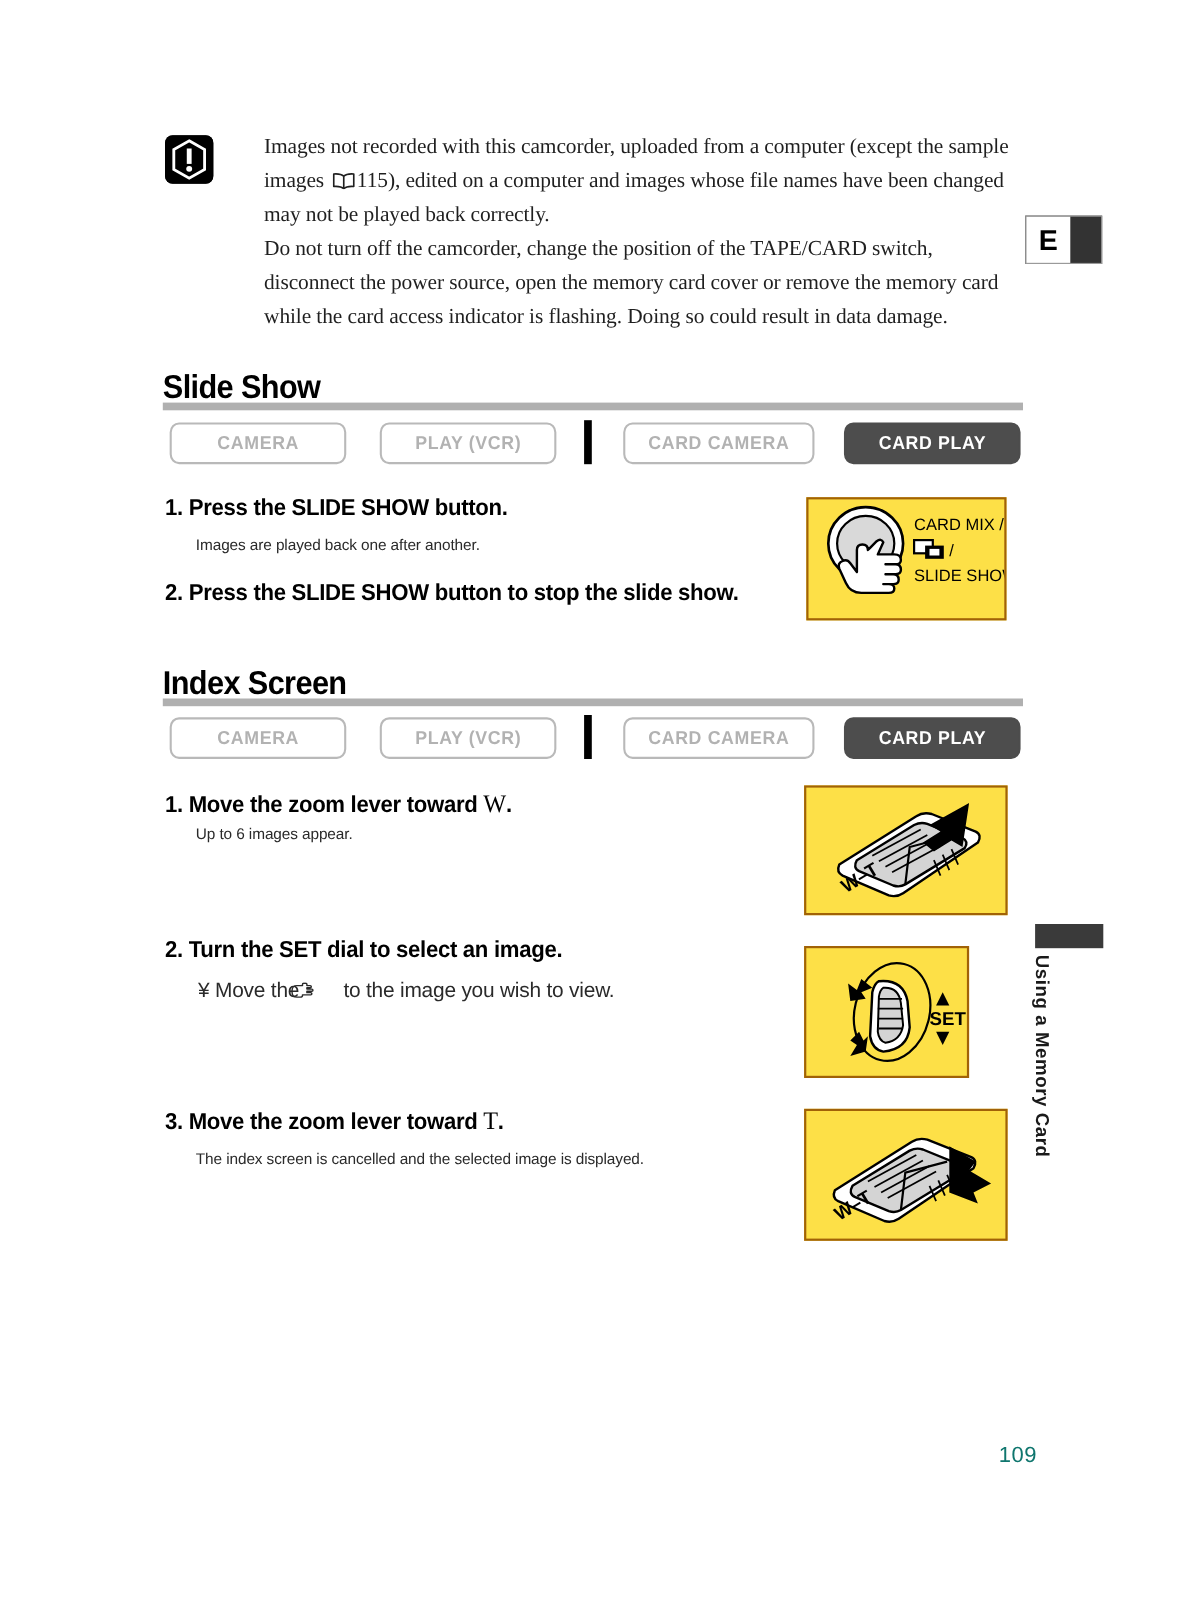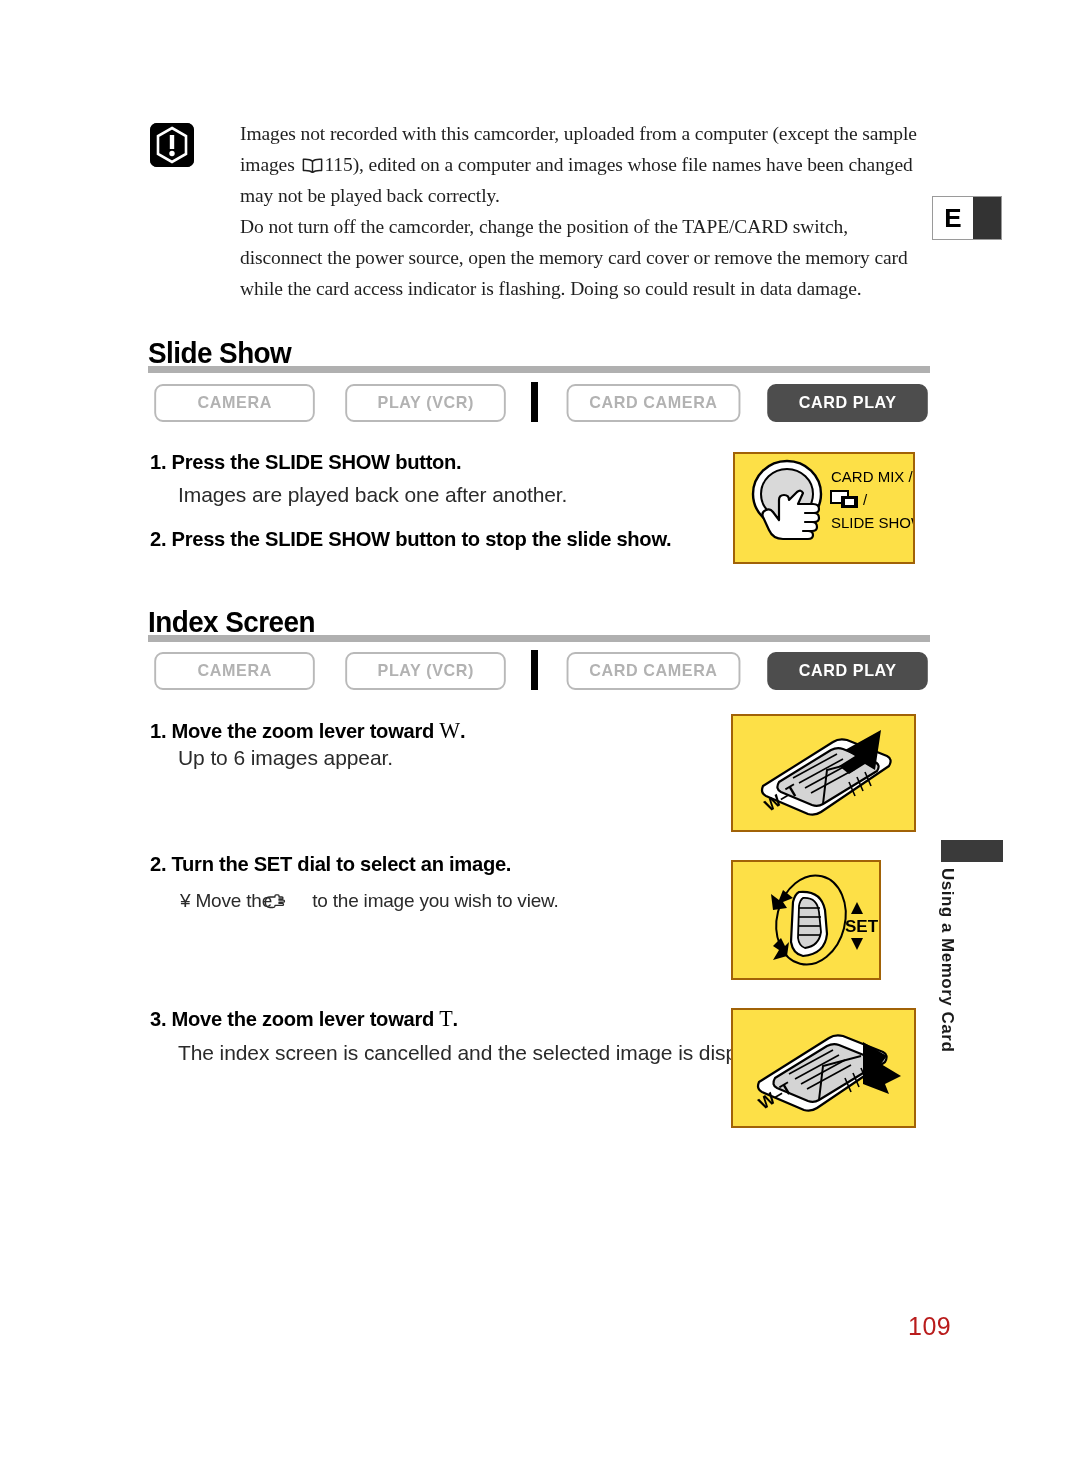--- a/index.html
+++ b/index.html
@@ -154,21 +154,21 @@
     transform: scaleX(0.96);
     transform-origin: left center;
   }
   .step-title .serif-key {
     font-family: "Liberation Serif", serif;
     font-weight: normal;
     font-size: 23px;
   }
   .step-body {
     position: absolute;
-    font-size: 21px;
+    font-size: 14px;
     line-height: 30px;
     color: #2a2a2a;
     letter-spacing: -0.1px;
   }
   .bullet-list {
     position: absolute;
     font-size: 19px;
     line-height: 30px;
     color: #2a2a2a;
     letter-spacing: -0.2px;
@@ -222,22 +222,22 @@
     color: #1a1a1a;
     letter-spacing: 0.5px;
     white-space: nowrap;
   }
 
   
   .page-num {
     position: absolute;
     left: 908px;
     top: 1312px;
-    font-size: 25px;
-    color: #b91c1c;
+    font-size: 20px;
+    color: #0f766e;
     letter-spacing: 0.5px;
   }
 </style>
 </head>
 <body>
 
 <div class="warn-block">
   <div class="warn-icon">
     <svg width="44" height="44" viewBox="0 0 44 44">
       <rect x="0" y="0" width="44" height="44" rx="7" fill="#000"></rect>

